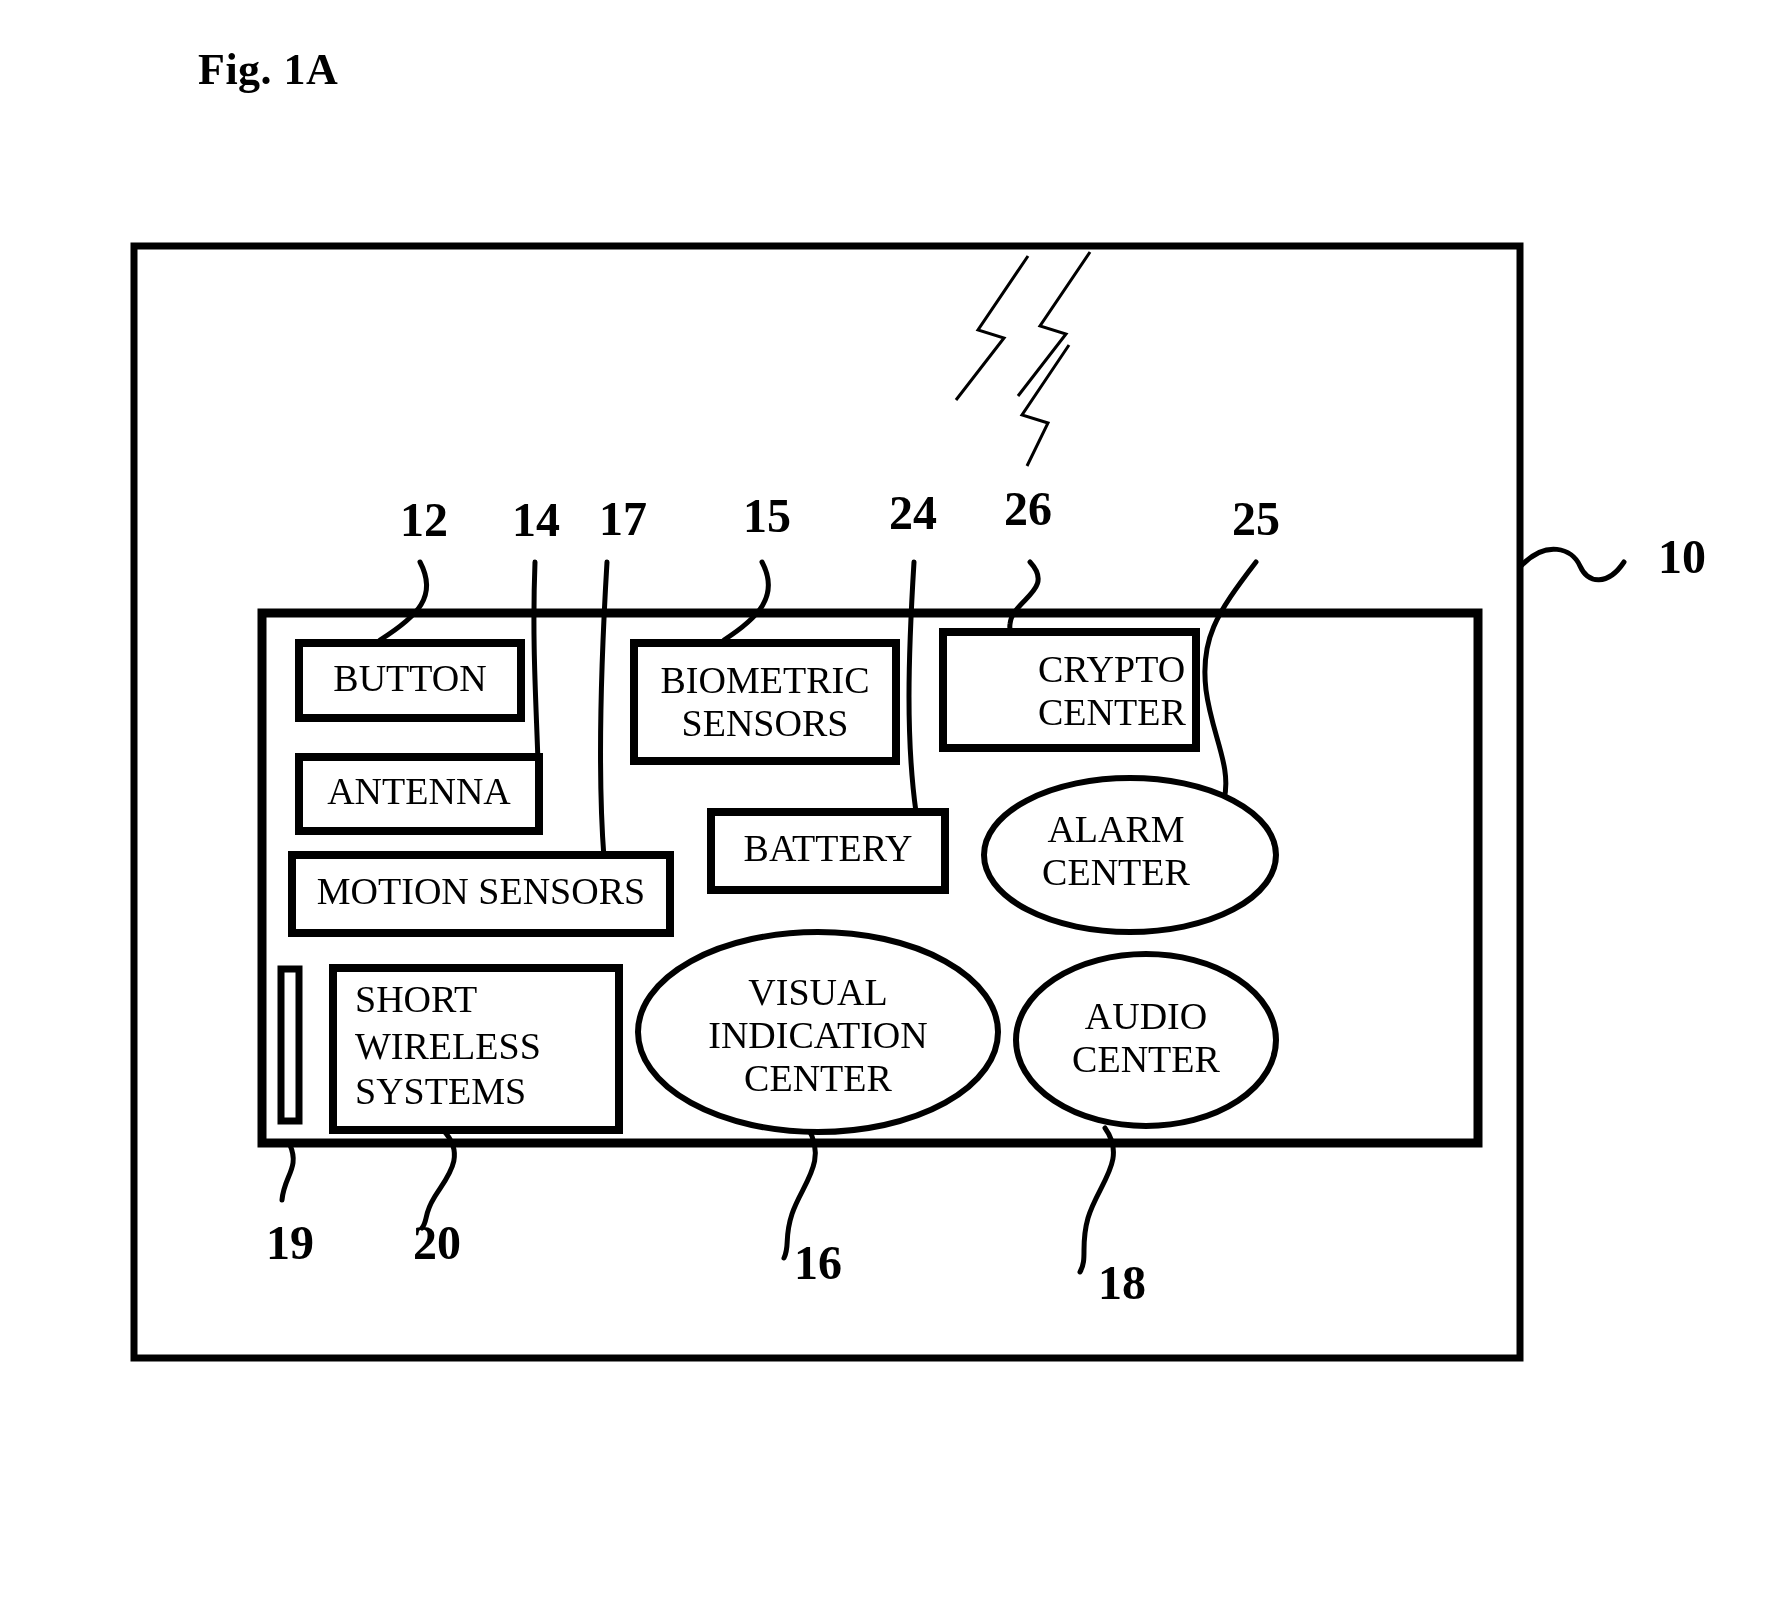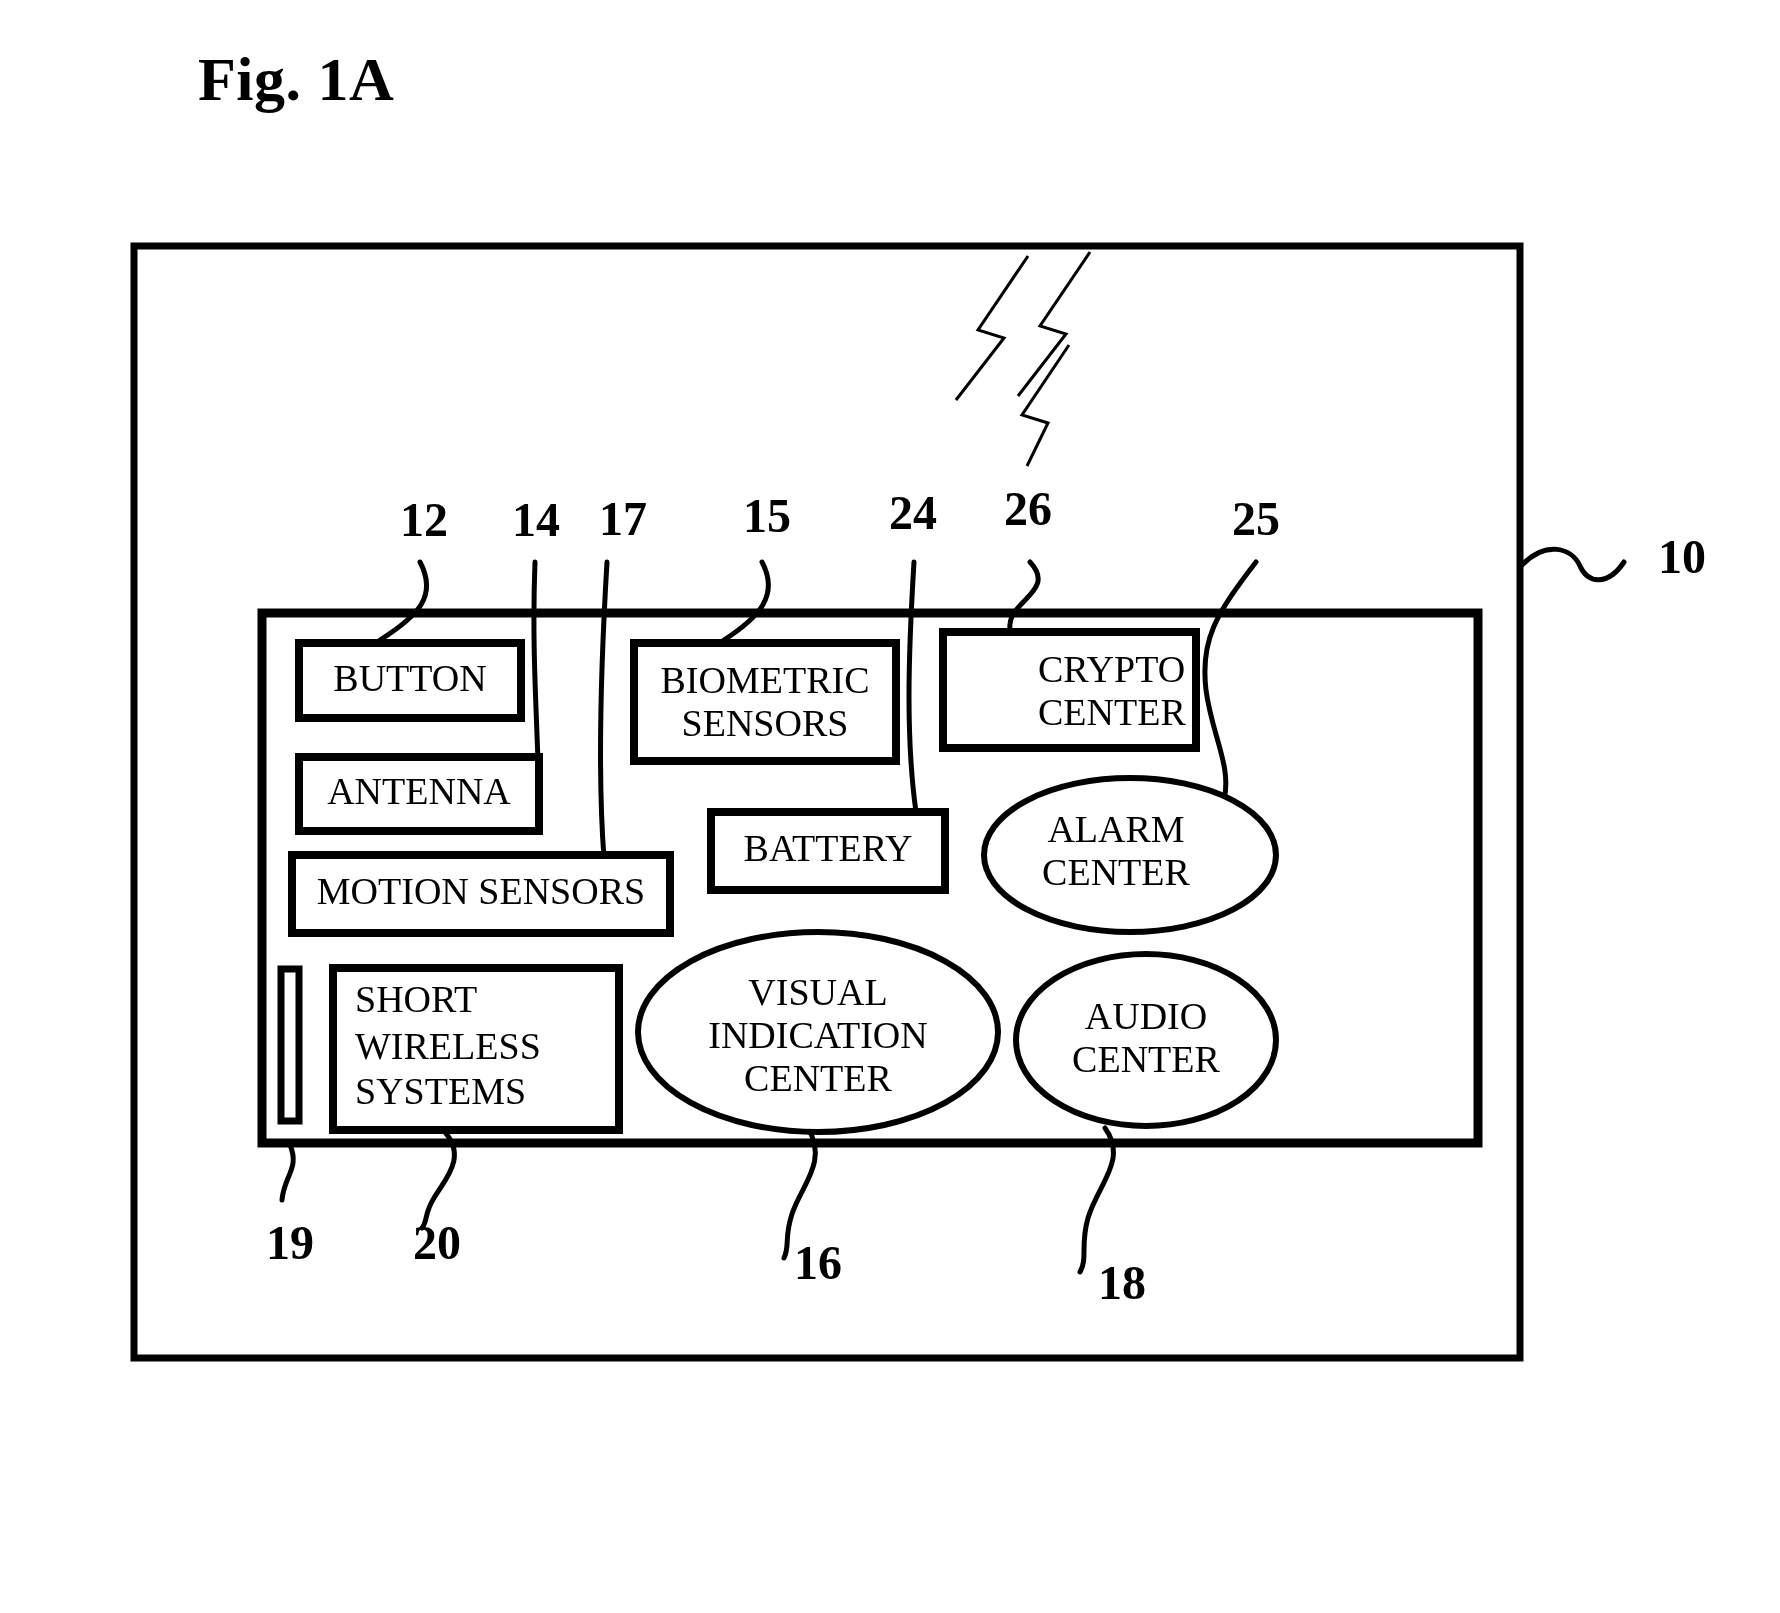--- a/index.html
+++ b/index.html
@@ -18,21 +18,21 @@
   #figure-root {
     position: absolute;
     left: 0; top: 0;
     width: 1780px;
     height: 1613px;
   }
   .fig-title {
     position: absolute;
     left: 198px;
     top: 48px;
-    font-size: 62px;
+    font-size: 44px;
     font-weight: bold;
     letter-spacing: 0.5px;
     line-height: 1;
     white-space: nowrap;
   }
   svg.diagram {
     position: absolute;
     left: 0;
     top: 0;
     width: 1780px;

